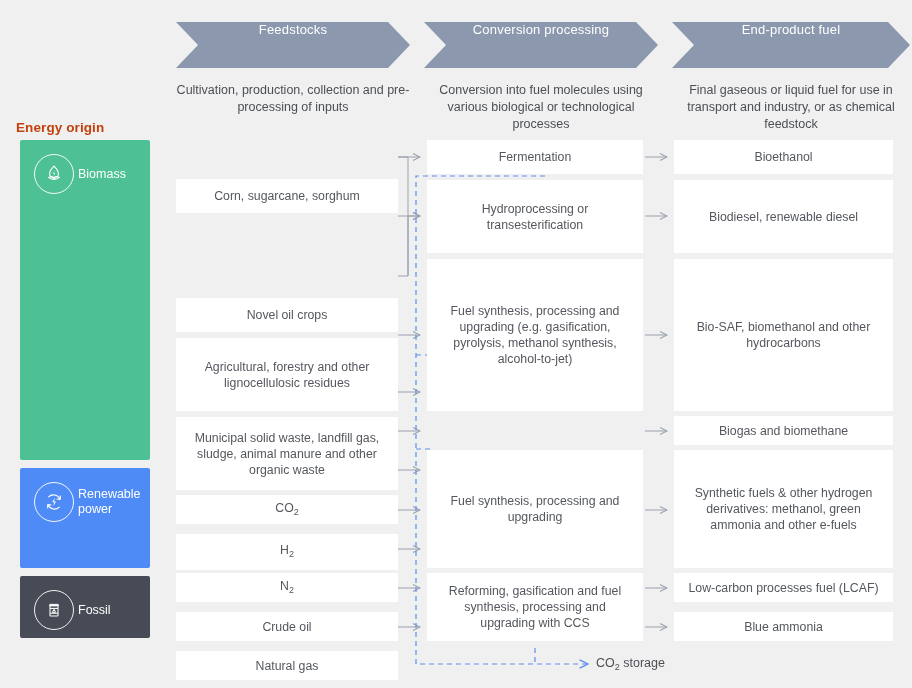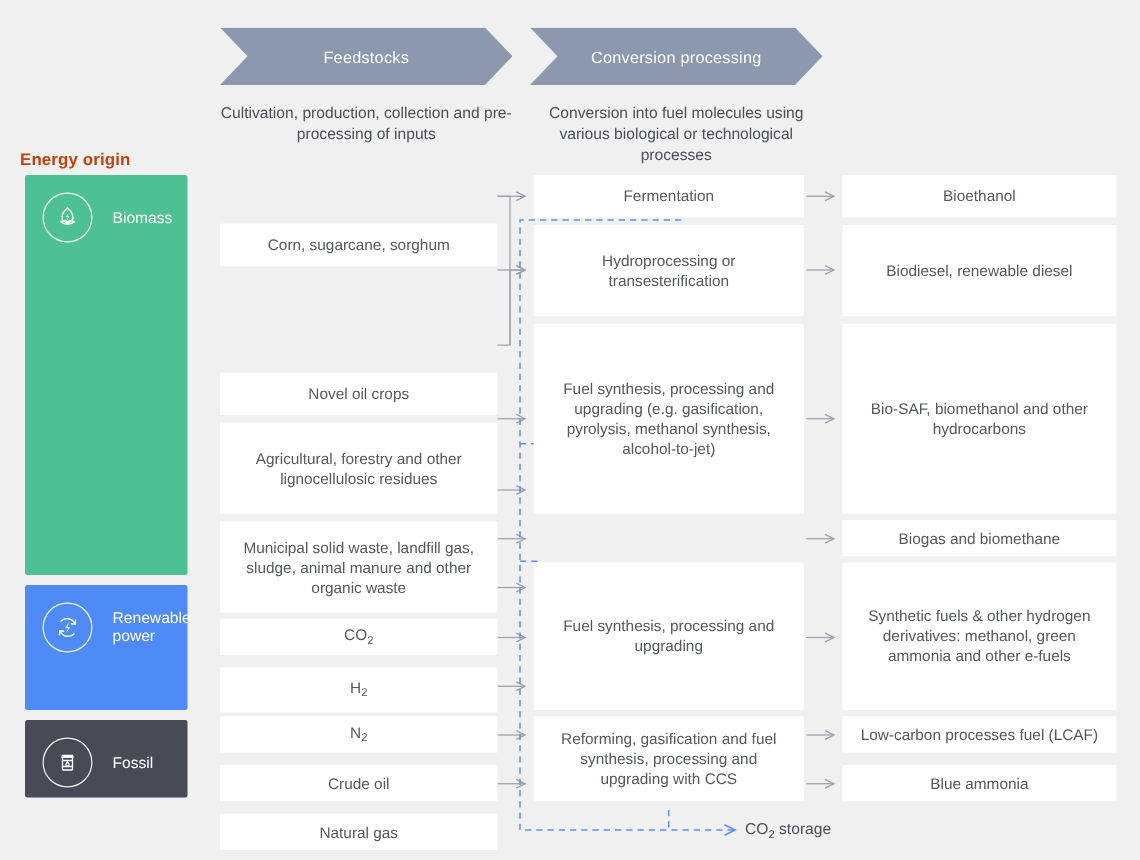--- a/index.html
+++ b/index.html
@@ -16,40 +16,40 @@
     position: absolute; left: 16px; top: 120px;
     font-size: 13.5px; font-weight: bold; color: #c2410c;
     letter-spacing: .1px;
   }
   .origin-card {
     position: absolute; left: 20px; width: 130px;
     border-radius: 2px;
     display: flex; align-items: flex-start;
   }
   .origin-card .badge {
-    display: flex; align-items: center; gap: 16px;
+    display: flex; align-items: center; gap: 4px;
     padding: 14px 0 0 14px;
   }
   .origin-card .ring {
     width: 40px; height: 40px; border: 1.4px solid rgba(255,255,255,.92);
     border-radius: 50%; flex: 0 0 40px;
     display: flex; align-items: center; justify-content: center;
   }
   .origin-card .olabel {
     color: #fff; font-size: 12.5px; line-height: 15px; max-width: 62px;
   }
   #card-biomass { top: 140px; height: 320px; background: #4ec194; }
   #card-renewable { top: 468px; height: 100px; background: #4f8bf7; }
   #card-fossil { top: 576px; height: 62px; background: #474b55; }
 
   
   .hdr { position: absolute; }
   .hdr .arrowband {
     position: relative; height: 46px; background: #8b98ae;
-    display: flex; align-items: center; justify-content: center;
+    display: flex; justify-content: center;
     clip-path: polygon(0 0, calc(100% - 22px) 0, 100% 50%, calc(100% - 22px) 100%, 0 100%, 22px 50%);
   }
   .hdr .arrowband span {
     color: #fff; font-size: 13px; letter-spacing: .2px;
   }
   .hdr .sub {
     margin-top: 14px; text-align: center;
     font-size: 12.5px; line-height: 17px; color: #4b4f55;
   }
   #hdr-feedstocks { left: 176px; top: 22px; width: 234px; }
@@ -138,20 +138,26 @@
     <div class="sub">Cultivation, production, collection and pre-processing of inputs</div>
   </div>
 
   <div class="hdr" id="hdr-conversion">
     <div class="arrowband">
       <span>Conversion processing</span>
     </div>
     <div class="sub">Conversion into fuel molecules using various biological or technological processes</div>
   </div>
 
+  <div class="hdr" id="hdr-endproduct">
+    <div class="arrowband">
+      <span>End-product fuel</span>
+    </div>
+    <div class="sub">Final gaseous or liquid fuel for use in transport and industry, or as chemical feedstock</div>
+  </div>
 
   <svg id="wires">
     <defs>
       <marker id="ah" markerWidth="9" markerHeight="9" refX="8" refY="4.5" orient="auto">
         <path d="M1,1 L8,4.5 L1,8" fill="none" stroke="#9aa1ad" stroke-width="1.1"></path>
       </marker>
       <marker id="ahb" markerWidth="9" markerHeight="9" refX="8" refY="4.5" orient="auto">
         <path d="M1,1 L8,4.5 L1,8" fill="none" stroke="#5b8ff0" stroke-width="1.1"></path>
       </marker>
     </defs>

